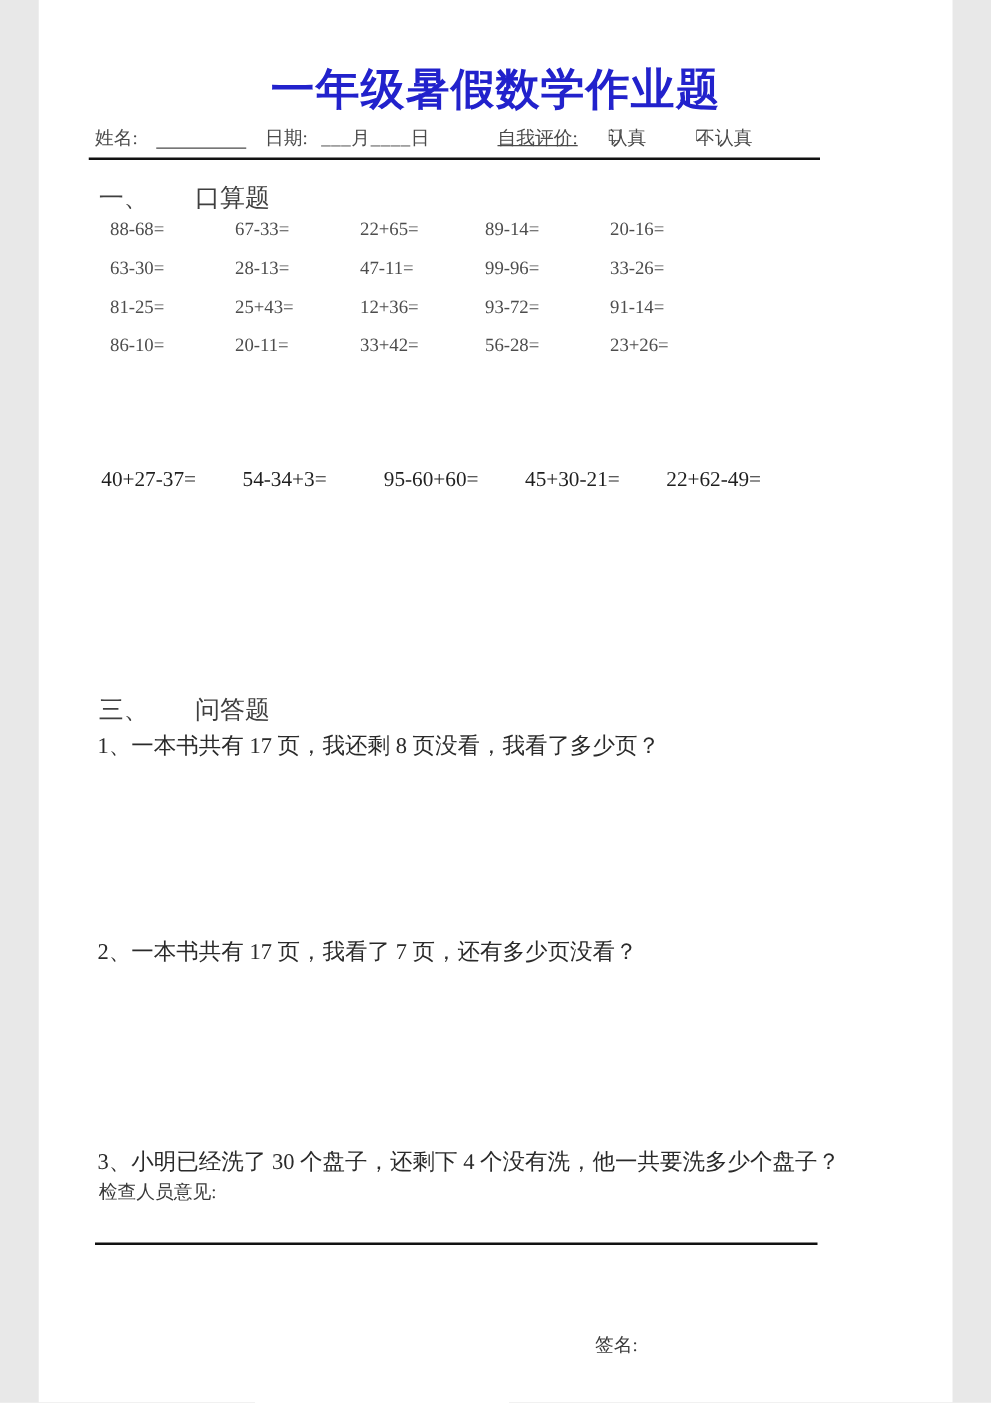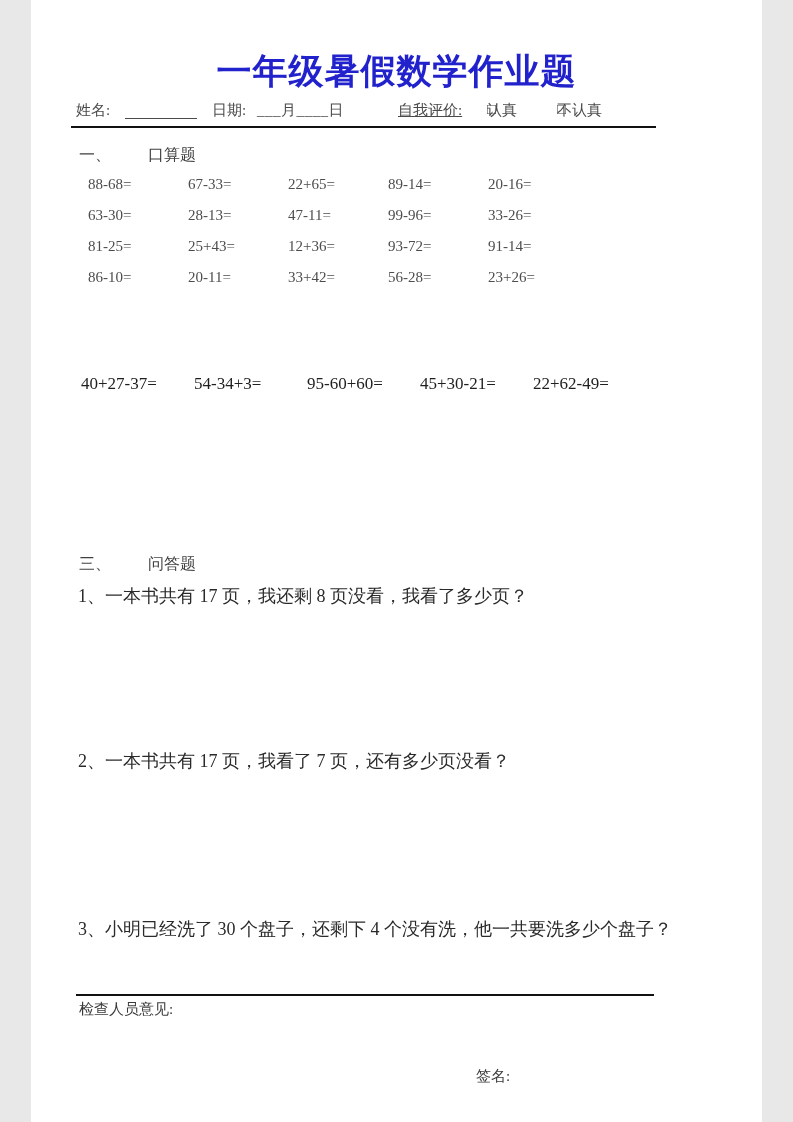--- a/index.html
+++ b/index.html
@@ -48,21 +48,21 @@
     position: absolute;
     left: 40px;
     width: 585px;
     border-top: 2px solid #111111;
   }
   .rule-top    { top: 126px; }
   .rule-bottom { top: 994px; left: 45px; width: 578px; }
   .section-head {
     position: absolute;
     left: 48px;
-    font-size: 16px;
+    font-size: 20px;
     color: #3f3f3f;
     white-space: nowrap;
   }
   .section-head .sec-title { margin-left: 37px; }
   .sec1-head { top: 145px; }
   .sec2-head { top: 347px; font-size: 16px; }
   .sec3-head { top: 554px; }
   .oral-grid {
     position: absolute;
     top: 169px;
@@ -92,21 +92,21 @@
   }
   .q1 { top: 584px; }
   .q2 { top: 749px; }
   .q3 { top: 917px; }
   .footer-label {
     position: absolute;
     font-size: 15px;
     color: #3a3a3a;
     white-space: nowrap;
   }
-  .inspector { top: 1000px; left: 48px; }
+  .inspector { top: 944px; left: 48px; }
   .signature { top: 1067px; left: 445px; }
 </style>
 </head>
 <body>
 
 <div class="page">
 
   <div class="doc-title">一年级暑假数学作业题</div>
 
   <div class="header-row">

